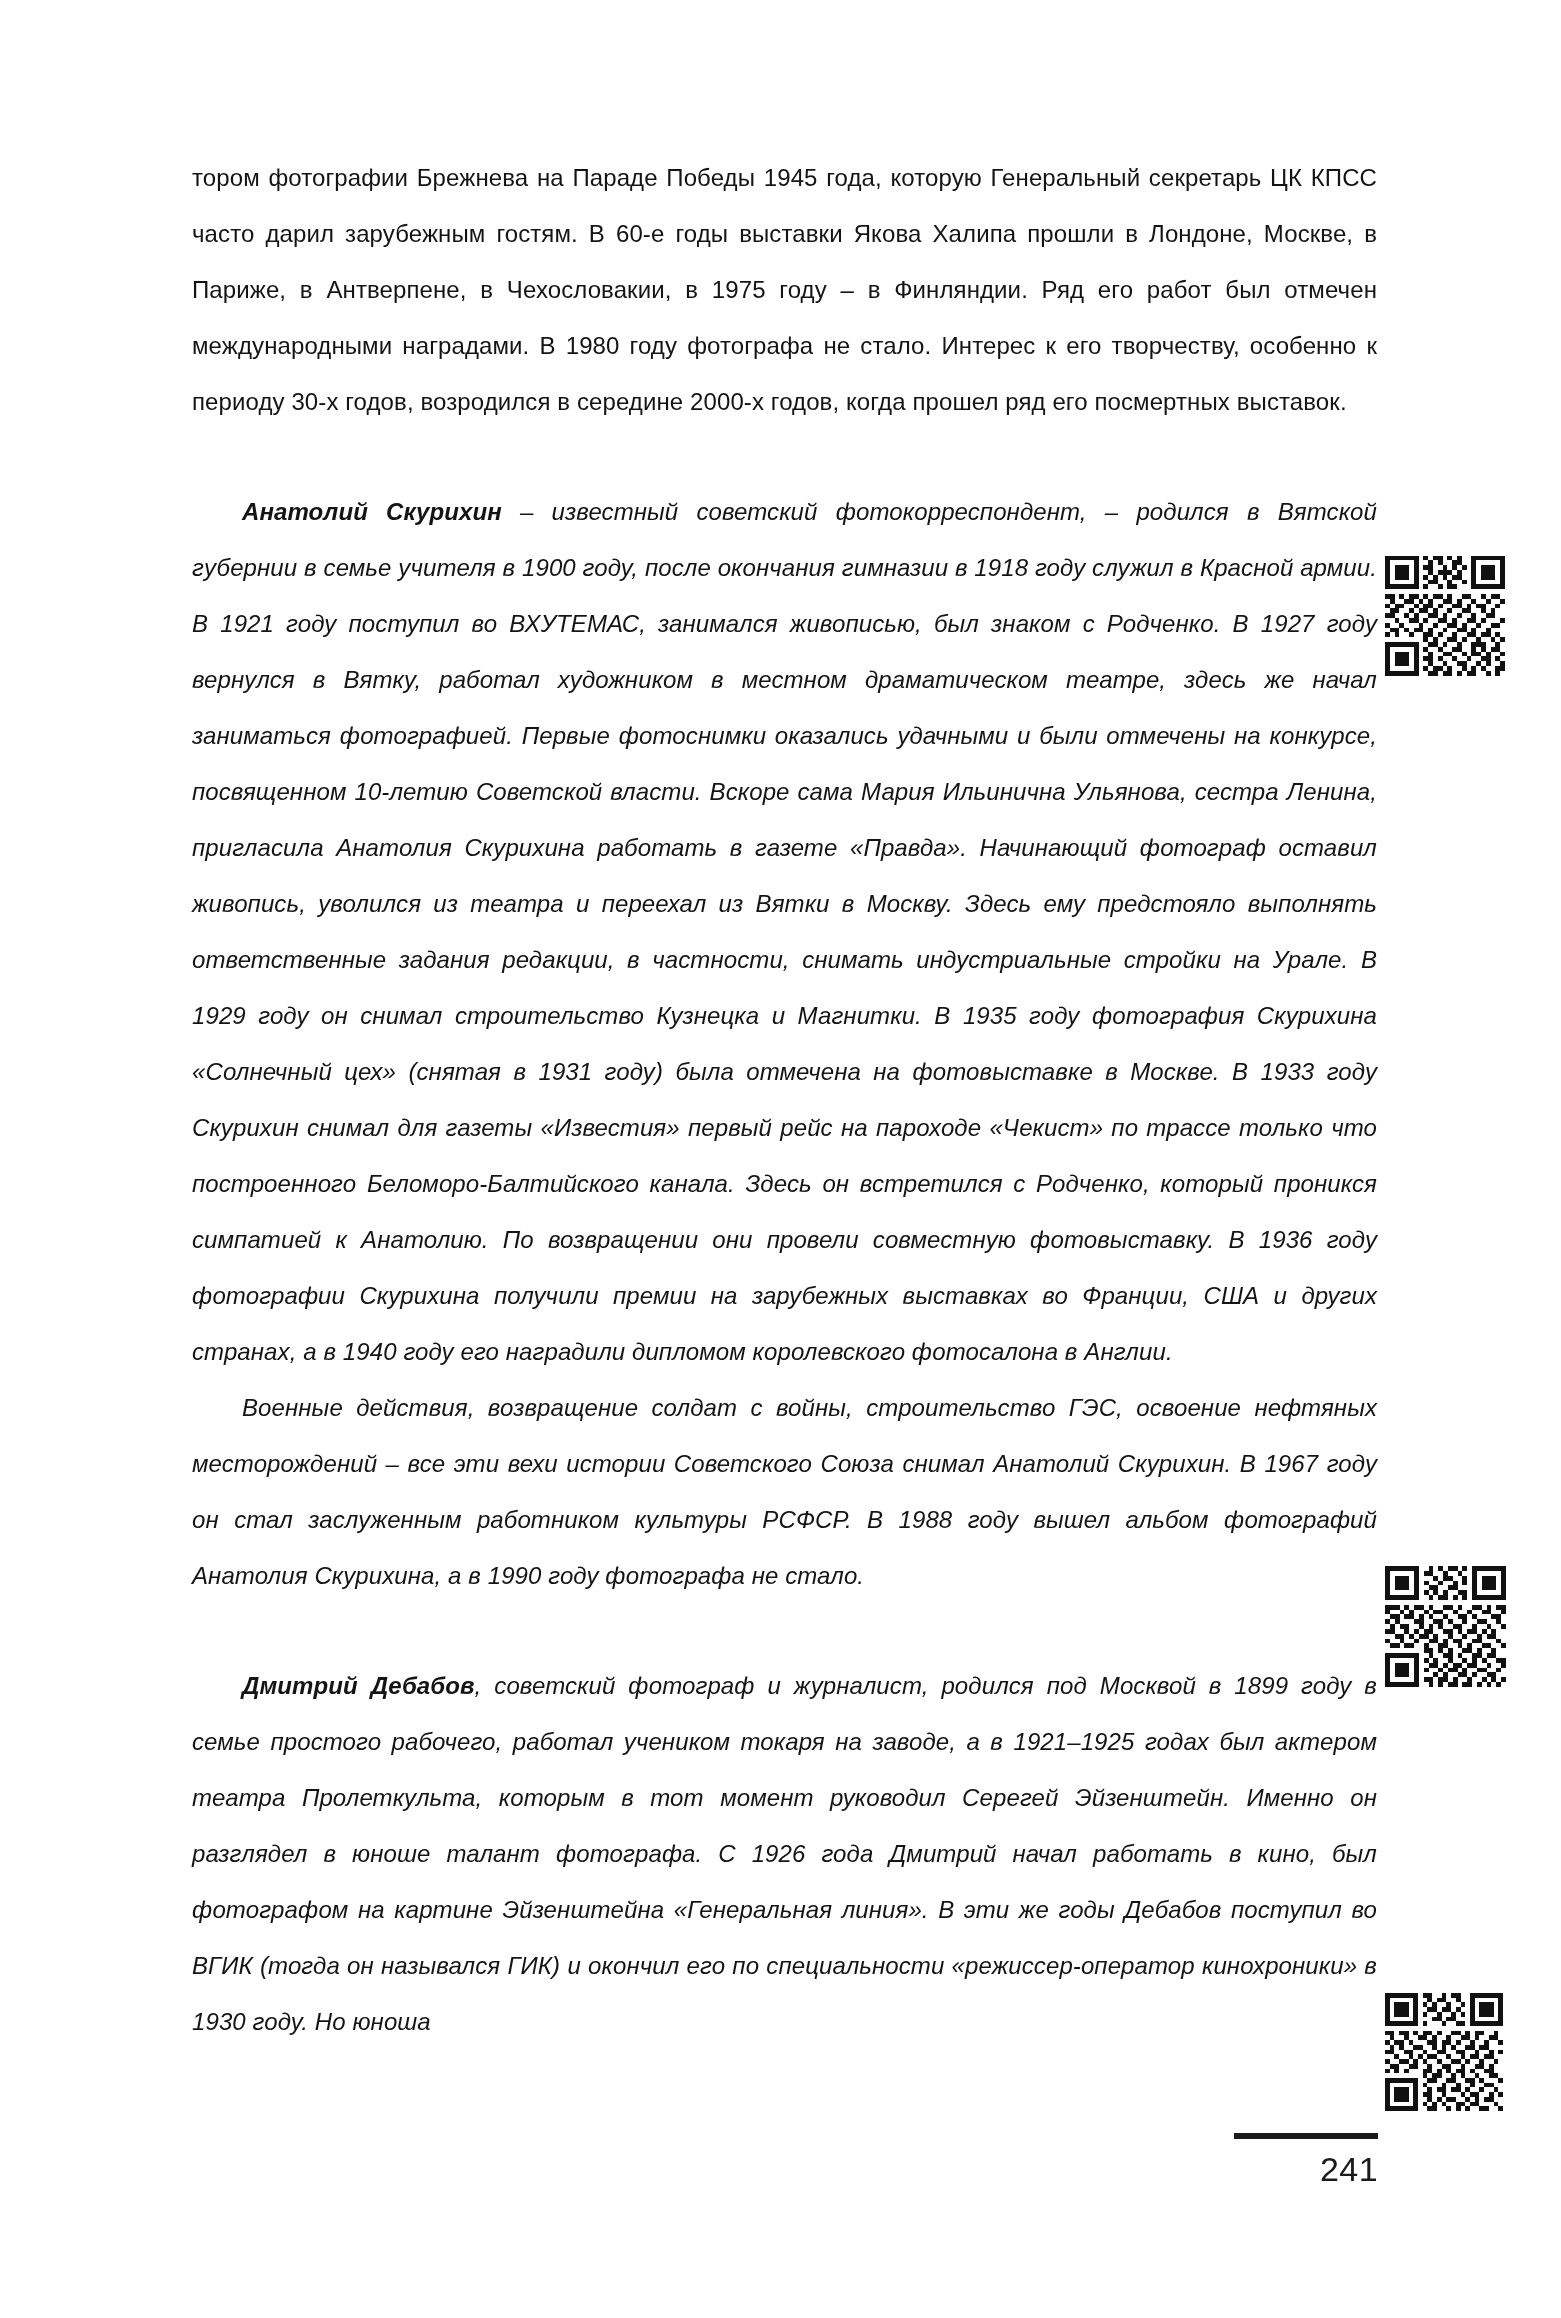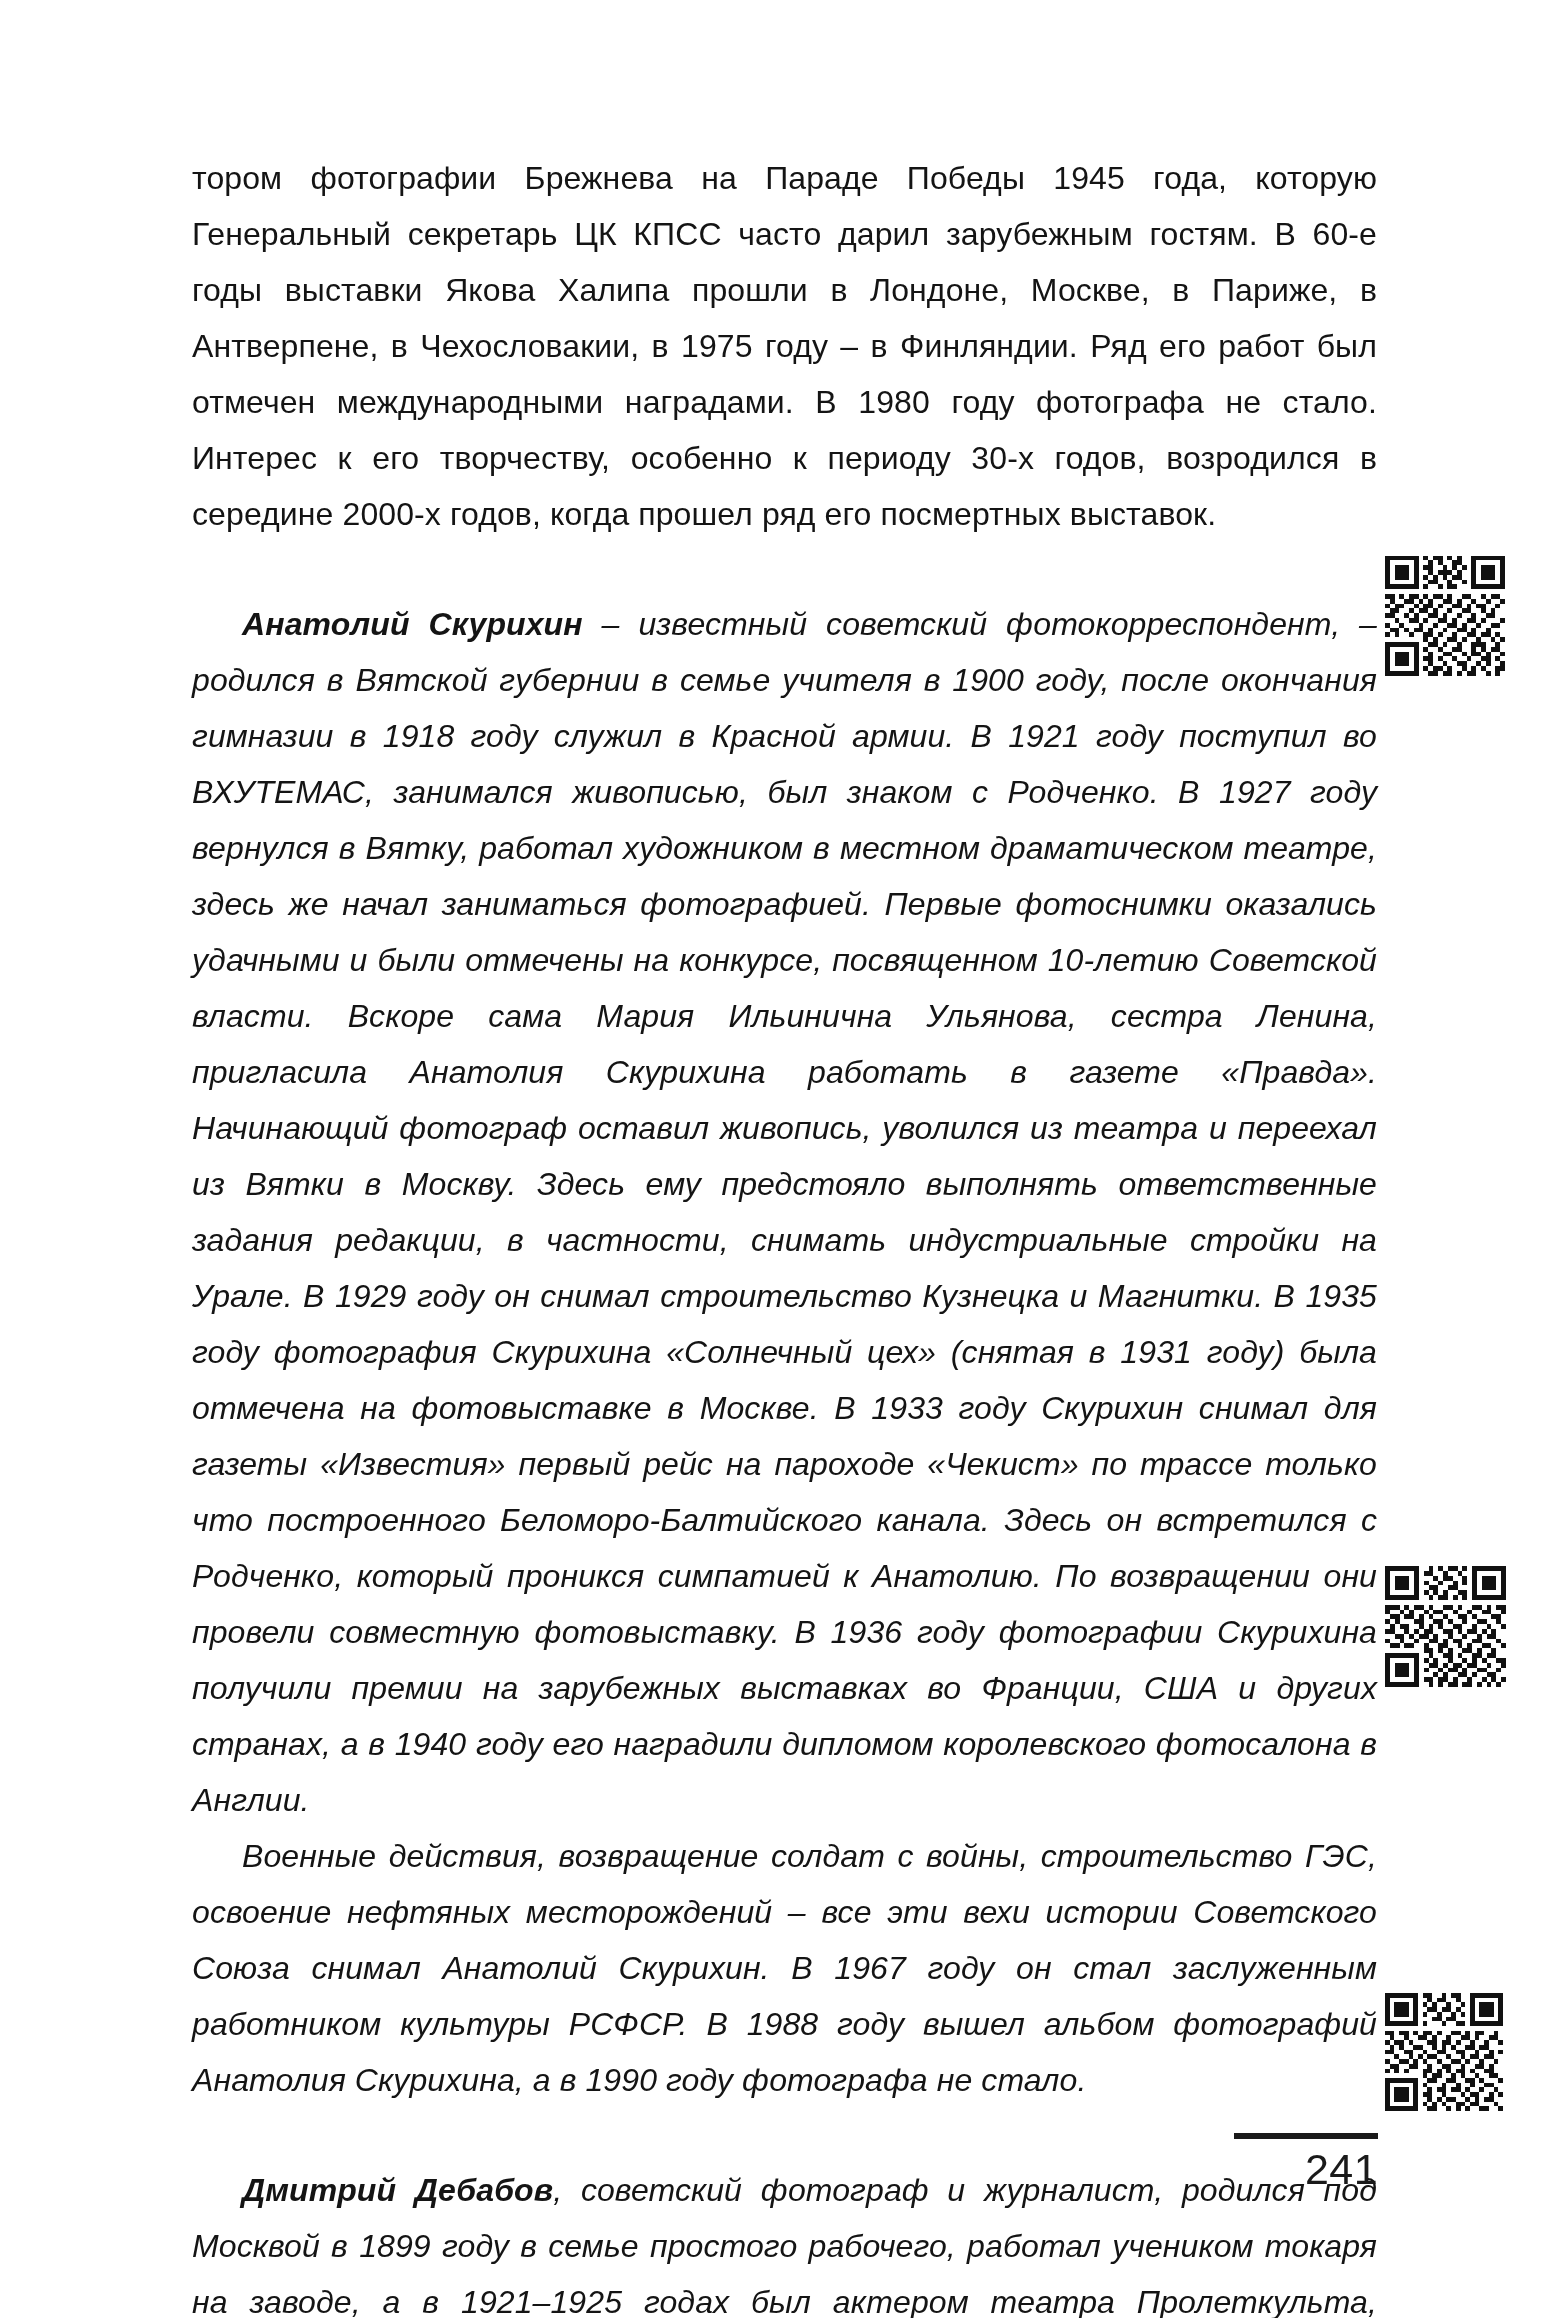--- a/index.html
+++ b/index.html
@@ -20,21 +20,21 @@
   }
   
   #text-column {
     position: absolute;
     left: 192px;
     top: 150px;
     width: 1185px;
   }
   .para {
     margin: 0;
-    font-size: 32px;
+    font-size: 24px;
     line-height: 56px;
     text-align: justify;
     text-justify: inter-word;
     letter-spacing: 0.1px;
     word-spacing: 0px;
     color: #141414;
     -webkit-font-smoothing: none;
   }
   .para.hang { text-indent: 0; }
   .para.indent { text-indent: 50px; font-style: italic; }
@@ -60,21 +60,21 @@
     width: 144px;
     height: 5.6px;
     background: #1a1a1a;
   }
   #page-number {
     position: absolute;
     left: 1234px;
     top: 2148px;
     width: 144px;
     text-align: right;
-    font-size: 43px;
+    font-size: 34px;
     line-height: 42px;
     color: #1a1a1a;
     letter-spacing: 0.4px;
   }
 </style>
 </head>
 <body>
 
 <div id="page">
 

